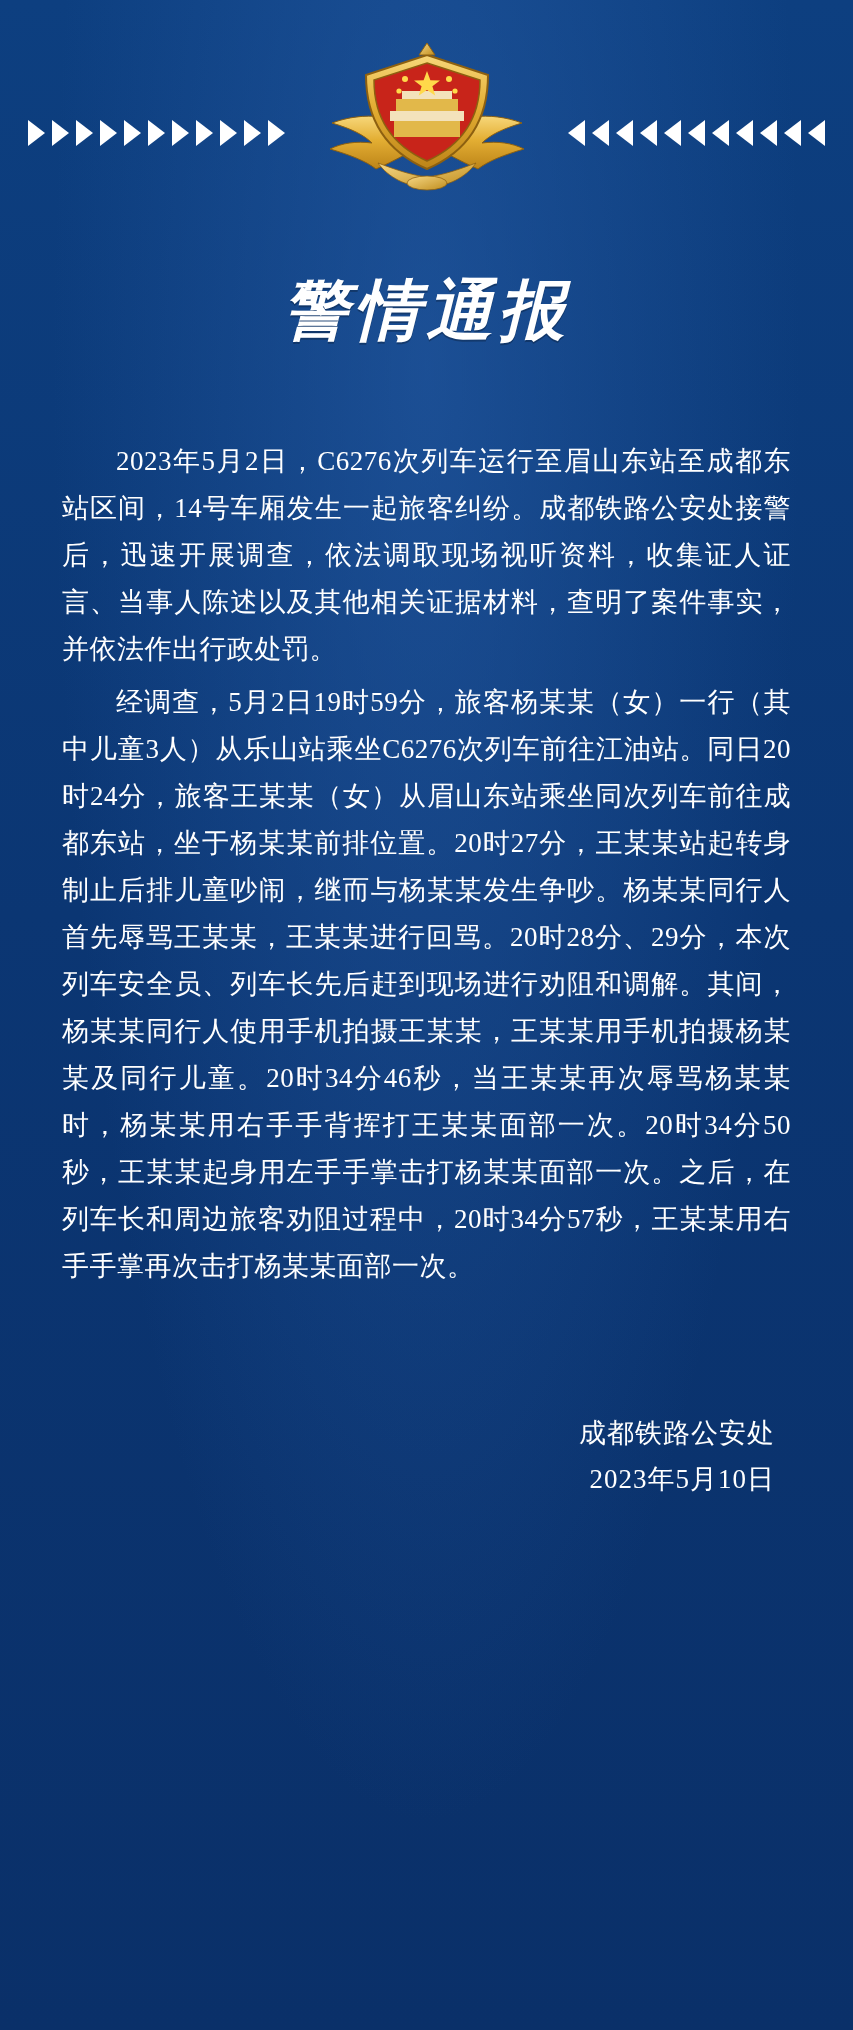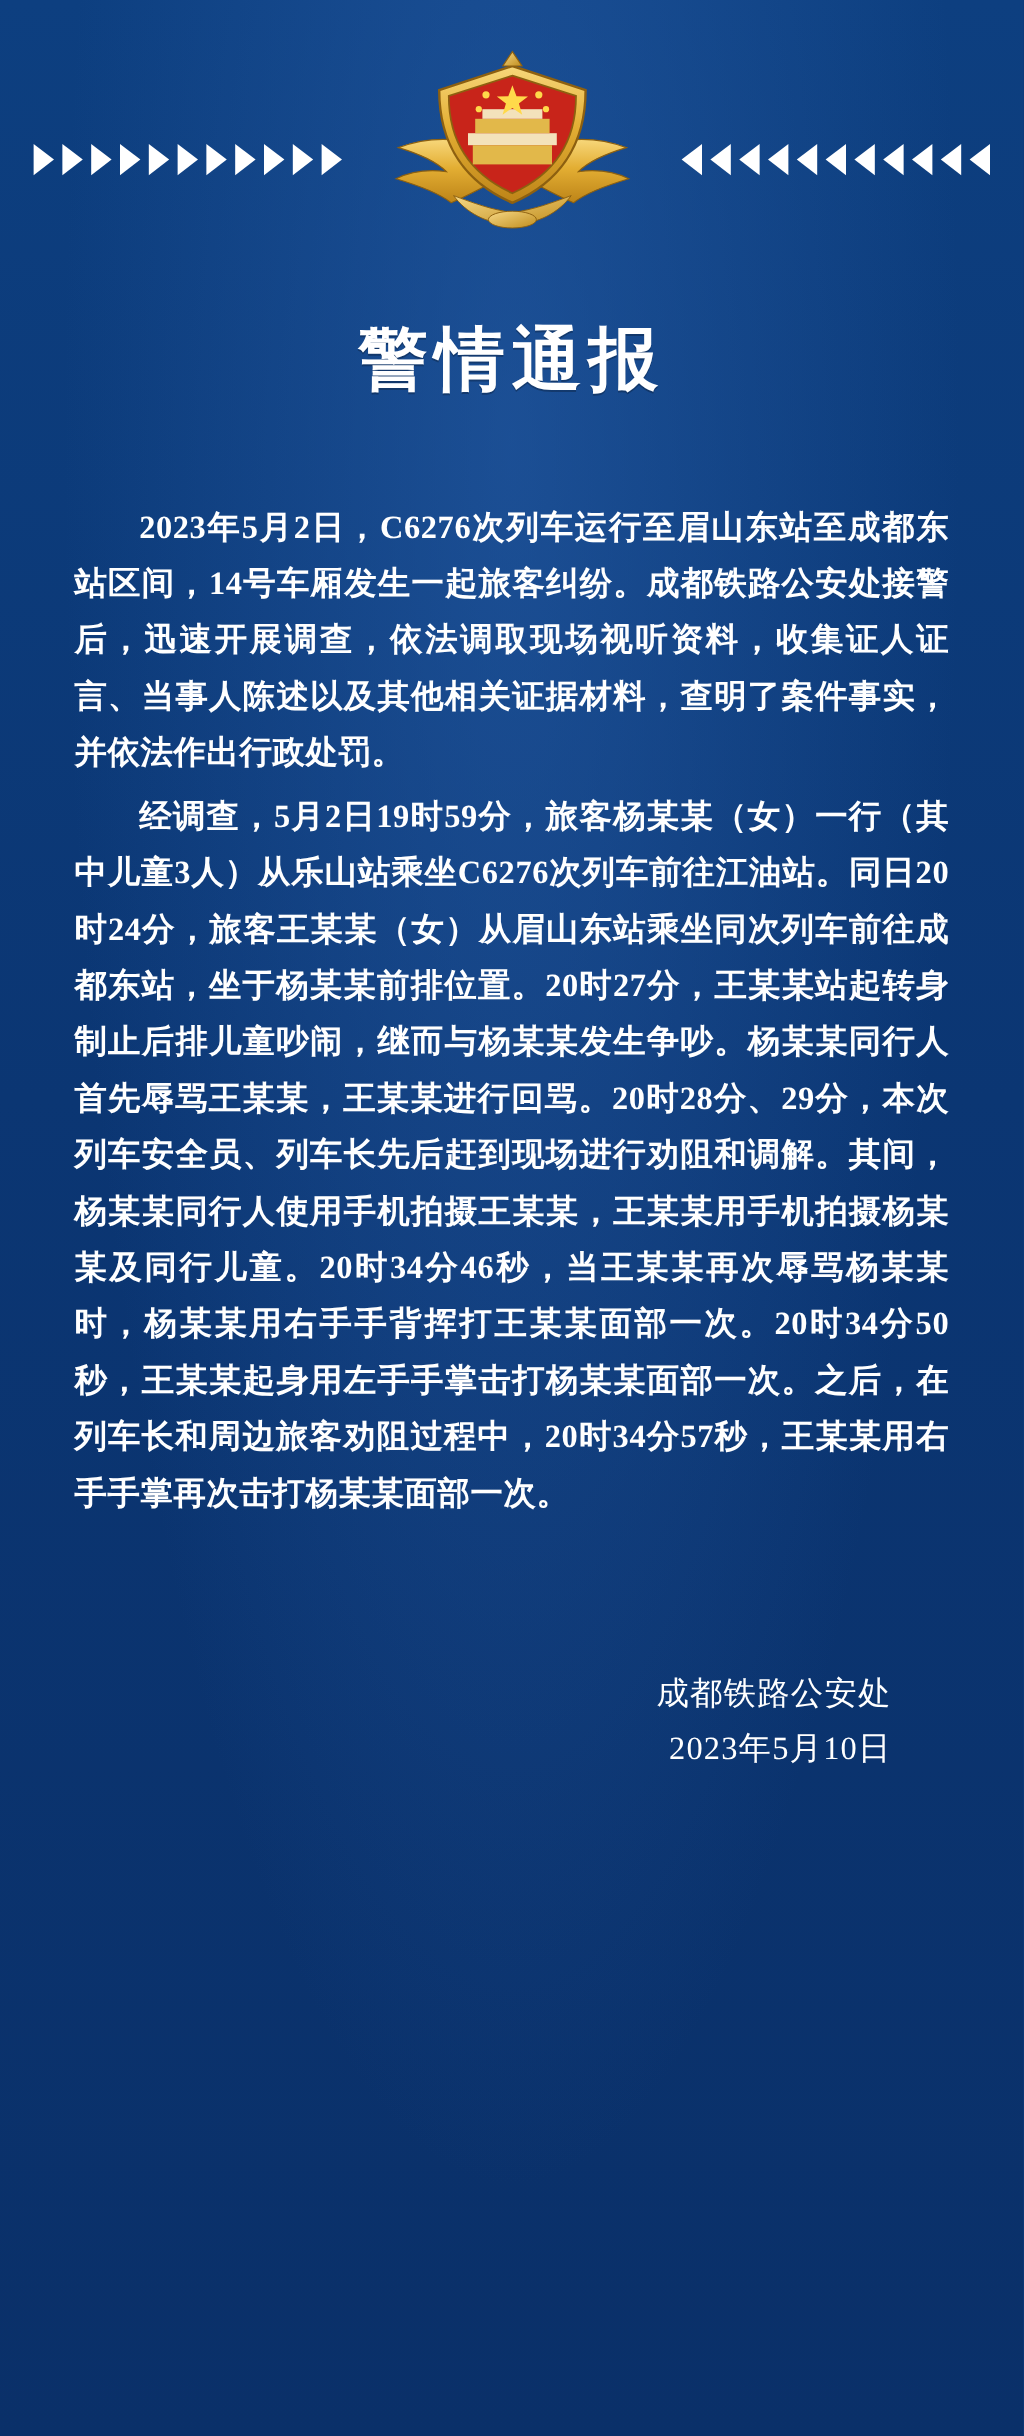--- a/index.html
+++ b/index.html
@@ -71,50 +71,50 @@
     text-align: center;
     margin-top: -8px;
     margin-bottom: 38px;
     position: relative;
     z-index: 2;
   }
   .title {
     display: inline-block;
     font-family: "DejaVu Serif", "Liberation Serif", serif;
     font-weight: bold;
-    font-size: 58px;
+    font-size: 66px;
     letter-spacing: 6px;
     color: #ffffff;
     text-shadow: 0 2px 0 rgba(0,0,0,0.25);
+    font-style: italic;
   }
 
   
   .body {
     position: relative;
     z-index: 2;
     padding: 0 62px;
   }
   .para {
     font-size: 27px;
     line-height: 47px;
     text-align: justify;
     text-justify: inter-ideograph;
     text-indent: 2em;
     margin: 0 0 6px 0;
     letter-spacing: 0.5px;
     color: #ffffff;
-    font-weight: bold;
   }
 
   
   .signature {
     position: relative;
     z-index: 2;
     margin-top: 120px;
-    padding-right: 110px;
+    padding-right: 78px;
     text-align: right;
     font-size: 27px;
     line-height: 46px;
     letter-spacing: 1px;
   }
   .sig-line { display: block; }
 </style>
 </head>
 <body>
 

